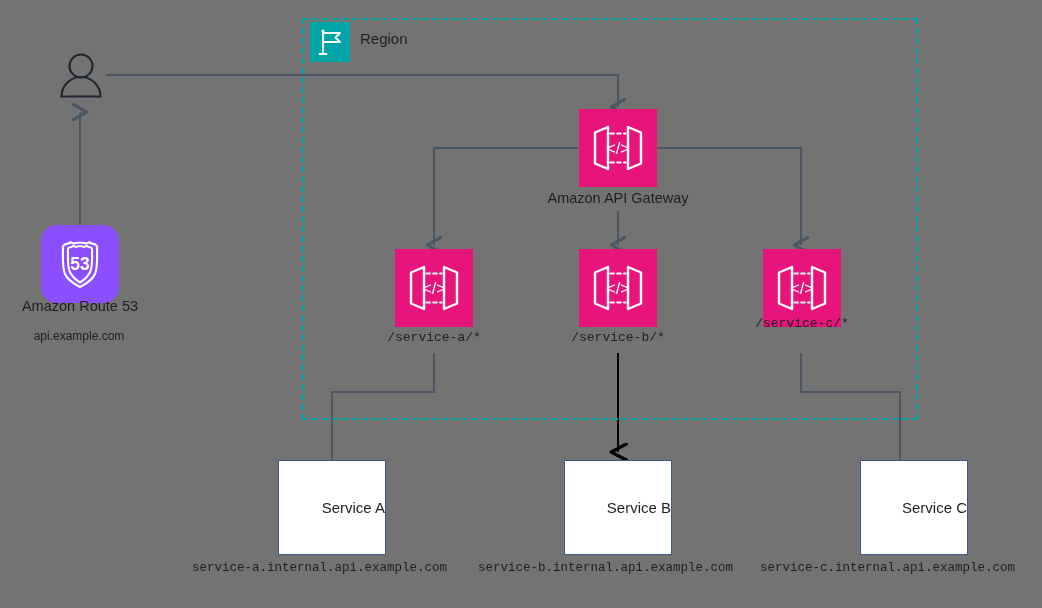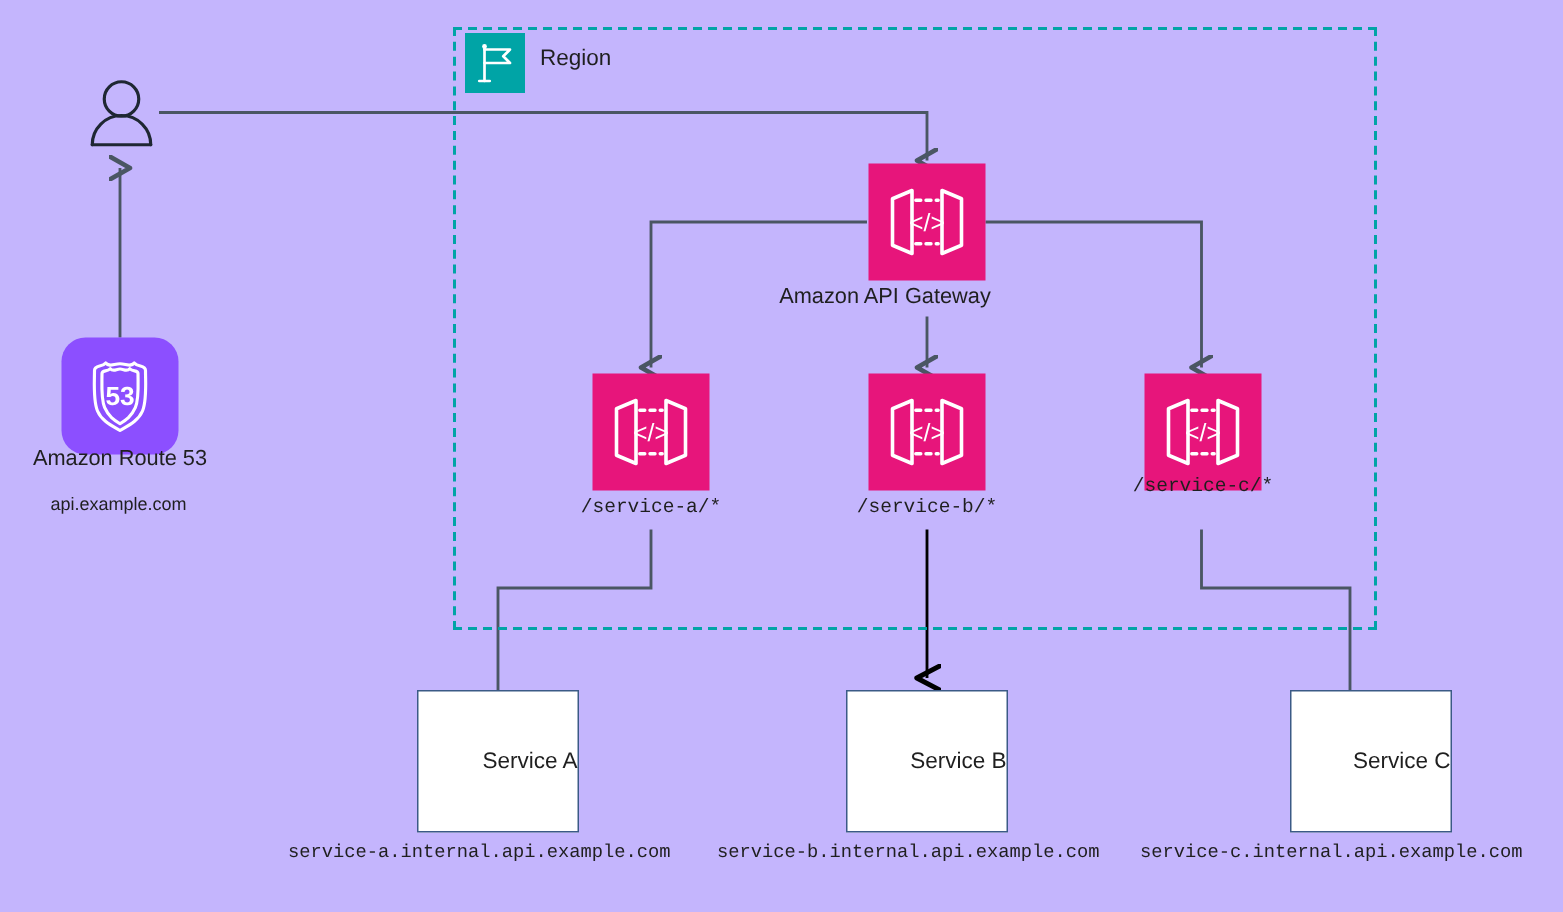--- a/index.html
+++ b/index.html
@@ -4,21 +4,21 @@
 <style>
   html, body {
     margin: 0;
     padding: 0;
     background: #ffffff;
   }
   #canvas {
     position: relative;
     width: 1042px;
     height: 608px;
-    background: #c4b5fd;
+    background: #737373;
     overflow: hidden;
     font-family: "Liberation Sans", sans-serif;
   }
   #wires {
     position: absolute;
     left: 0; top: 0;
     width: 1042px;
     height: 608px;
     pointer-events: none;
   }
@@ -192,21 +192,21 @@
     <svg width="78" height="78" viewBox="0 0 78 78">
       <g stroke="#ffffff" fill="none" stroke-linejoin="round" stroke-linecap="round">
         <path d="M29,18 L16,23.5 L16,54.5 L29,60 Z" stroke-width="2.4"></path>
         <path d="M49,18 L62,23.5 L62,54.5 L49,60 Z" stroke-width="2.4"></path>
         <line x1="31.5" y1="24.5" x2="46.5" y2="24.5" stroke-width="2.2" stroke-dasharray="3.4 3.4"></line>
         <line x1="31.5" y1="53.5" x2="46.5" y2="53.5" stroke-width="2.2" stroke-dasharray="3.4 3.4"></line>
       </g>
       <text x="39" y="45" text-anchor="middle" fill="#ffffff" font-family="Liberation Sans, sans-serif" font-size="16.5">&lt;/&gt;</text>
     </svg>
   </div>
-  <div class="tile-caption cap-sans" style="left:470px; top:190px; width:240px;">Amazon API Gateway</div>
+  <div class="tile-caption cap-sans" style="left:498px; top:190px; width:240px;">Amazon API Gateway</div>
 
   <div class="tile apigw" style="left:395px; top:249px;">
     <svg width="78" height="78" viewBox="0 0 78 78">
       <g stroke="#ffffff" fill="none" stroke-linejoin="round" stroke-linecap="round">
         <path d="M29,18 L16,23.5 L16,54.5 L29,60 Z" stroke-width="2.4"></path>
         <path d="M49,18 L62,23.5 L62,54.5 L49,60 Z" stroke-width="2.4"></path>
         <line x1="31.5" y1="24.5" x2="46.5" y2="24.5" stroke-width="2.2" stroke-dasharray="3.4 3.4"></line>
         <line x1="31.5" y1="53.5" x2="46.5" y2="53.5" stroke-width="2.2" stroke-dasharray="3.4 3.4"></line>
       </g>
       <text x="39" y="45" text-anchor="middle" fill="#ffffff" font-family="Liberation Sans, sans-serif" font-size="16.5">&lt;/&gt;</text>

